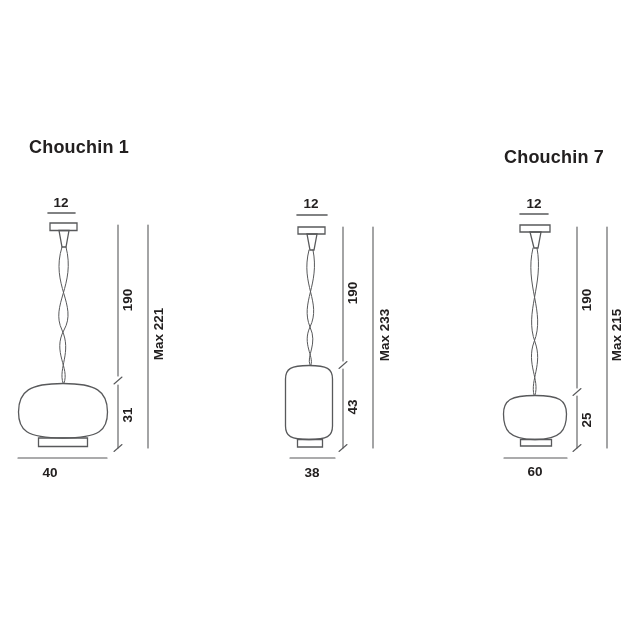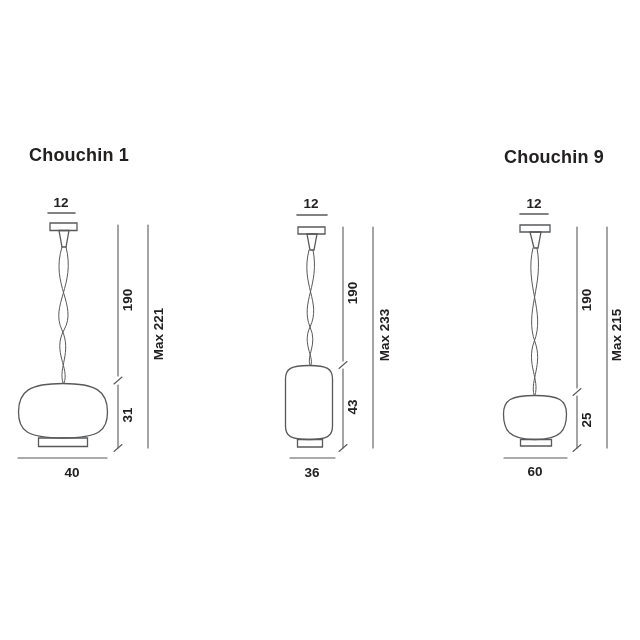--- a/index.html
+++ b/index.html
@@ -98,33 +98,33 @@
         <line x1="573" y1="395.5" x2="581" y2="388.5"></line>
         <line x1="577" y1="396" x2="577" y2="448"></line>
         <line x1="573" y1="451.5" x2="581" y2="444.5"></line>
       </g>
       <g stroke-width="1.1">
         <line x1="607" y1="227" x2="607" y2="448"></line>
       </g>
     </g>
   </svg>
 
-  <div class="lamp-title" style="left:29px;top:145px">Chouchin 1</div>
+  <div class="lamp-title" style="left:29px;top:137px">Chouchin 1</div>
   <div class="dim" style="left:61px;top:202px">12</div>
   <div class="dim rot" style="left:127px;top:300px">190</div>
   <div class="dim rot" style="left:158px;top:334px">Max 221</div>
   <div class="dim rot" style="left:127px;top:415px">31</div>
-  <div class="dim" style="left:72px;top:472px">40</div>
+  <div class="dim" style="left:50px;top:472px">40</div>
 
   <div class="dim" style="left:311px;top:203px">12</div>
   <div class="dim rot" style="left:352px;top:293px">190</div>
   <div class="dim rot" style="left:384px;top:335px">Max 233</div>
   <div class="dim rot" style="left:352px;top:407px">43</div>
-  <div class="dim" style="left:312px;top:472px">36</div>
+  <div class="dim" style="left:312px;top:472px">38</div>
 
-  <div class="lamp-title" style="left:504px;top:147px">Chouchin 9</div>
+  <div class="lamp-title" style="left:504px;top:147px">Chouchin 7</div>
   <div class="dim" style="left:534px;top:203px">12</div>
   <div class="dim rot" style="left:586px;top:300px">190</div>
   <div class="dim rot" style="left:616px;top:335px">Max 215</div>
   <div class="dim rot" style="left:586px;top:420px">25</div>
   <div class="dim" style="left:535px;top:471px">60</div>
 
 </div>
 
 </body></html>

